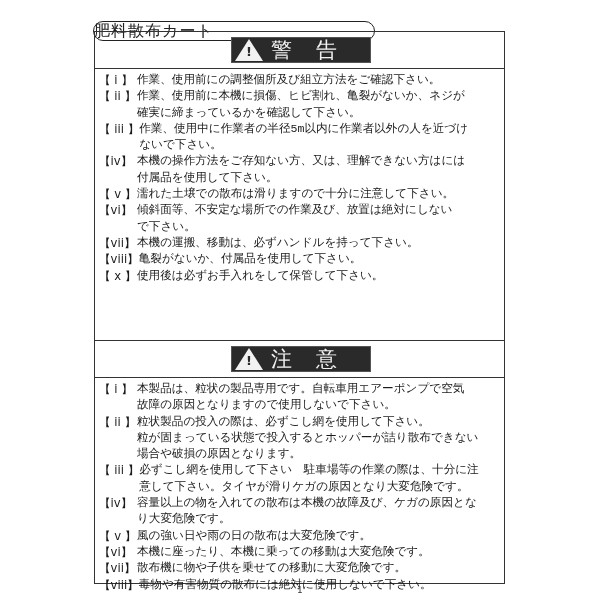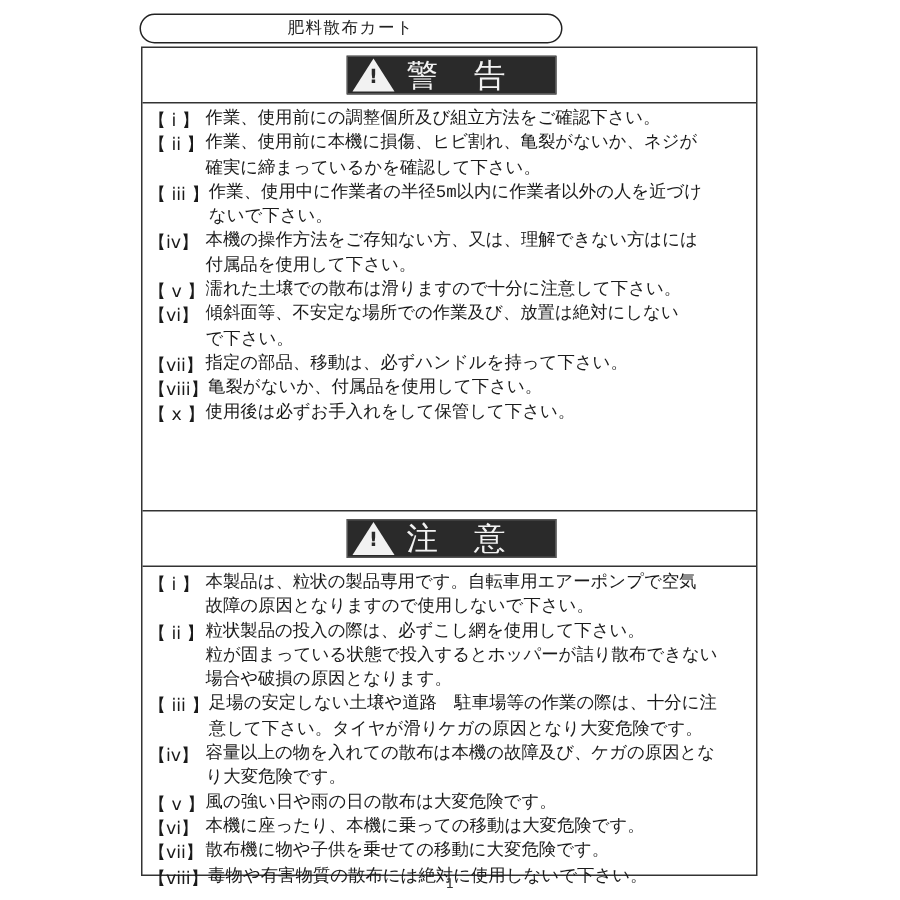--- a/index.html
+++ b/index.html
@@ -11,28 +11,28 @@
     overflow: hidden;
   }
   body {
     position: relative;
     font-family: "DejaVu Sans", sans-serif;
     color: #1a1a1a;
   }
   .title-pill {
     position: absolute;
     left: 93px;
-    top: 9px;
+    top: 21px;
     width: 280px;
     height: 18px;
     border: 1.5px solid #222;
     border-radius: 12px;
     background: #fff;
-    text-align: center;
-    font-size: 11px;
+    text-align: left;
+    font-size: 16px;
     line-height: 18px;
     letter-spacing: 1px;
     color: #222;
   }
   .frame {
     position: absolute;
     left: 94px;
     top: 31px;
     width: 411px;
     height: 553px;
@@ -153,21 +153,21 @@
       <span class="num">【 v 】</span>
       <span class="txt">濡れた土壌での散布は滑りますので十分に注意して下さい。</span>
     </div>
     <div class="item">
       <span class="num">【vi】</span>
       <span class="txt">傾斜面等、不安定な場所での作業及び、放置は絶対にしない
 で下さい。</span>
     </div>
     <div class="item">
       <span class="num">【vii】</span>
-      <span class="txt">指定の部品、移動は、必ずハンドルを持って下さい。</span>
+      <span class="txt">本機の運搬、移動は、必ずハンドルを持って下さい。</span>
     </div>
     <div class="item">
       <span class="num">【viii】</span>
       <span class="txt">亀裂がないか、付属品を使用して下さい。</span>
     </div>
     <div class="item">
       <span class="num">【 x 】</span>
       <span class="txt">使用後は必ずお手入れをして保管して下さい。</span>
     </div>
   </div>
@@ -187,21 +187,21 @@
 故障の原因となりますので使用しないで下さい。</span>
     </div>
     <div class="item">
       <span class="num">【 ii 】</span>
       <span class="txt">粒状製品の投入の際は、必ずこし網を使用して下さい。
 粒が固まっている状態で投入するとホッパーが詰り散布できない
 場合や破損の原因となります。</span>
     </div>
     <div class="item">
       <span class="num">【 iii 】</span>
-      <span class="txt">足場の安定しない土壌や道路　駐車場等の作業の際は、十分に注
+      <span class="txt">必ずこし網を使用して下さい　駐車場等の作業の際は、十分に注
 意して下さい。タイヤが滑りケガの原因となり大変危険です。</span>
     </div>
     <div class="item">
       <span class="num">【iv】</span>
       <span class="txt">容量以上の物を入れての散布は本機の故障及び、ケガの原因とな
 り大変危険です。</span>
     </div>
     <div class="item">
       <span class="num">【 v 】</span>
       <span class="txt">風の強い日や雨の日の散布は大変危険です。</span>

